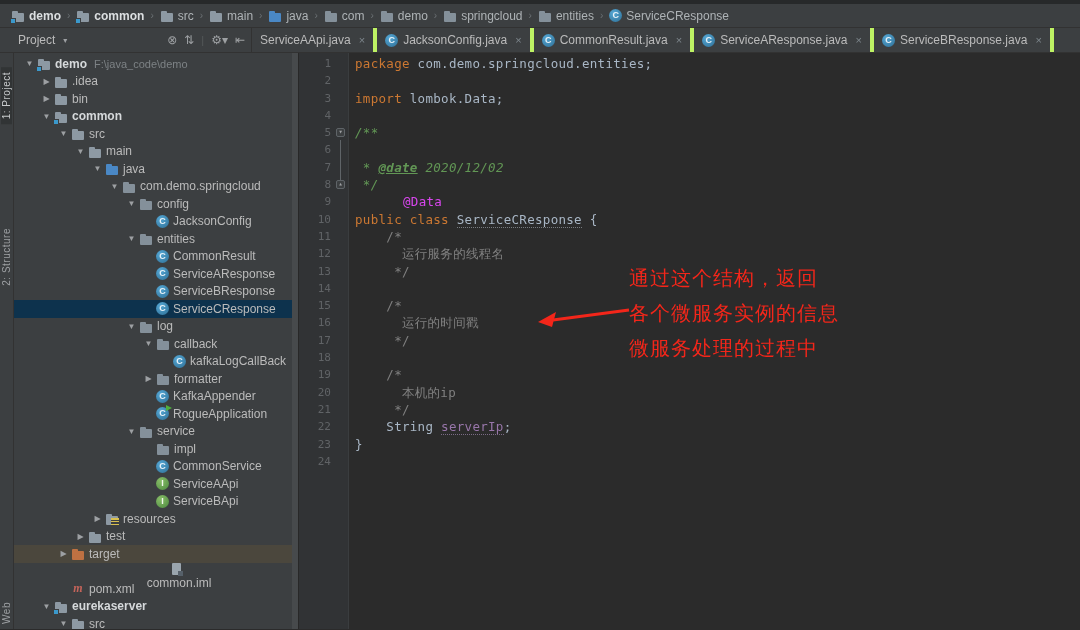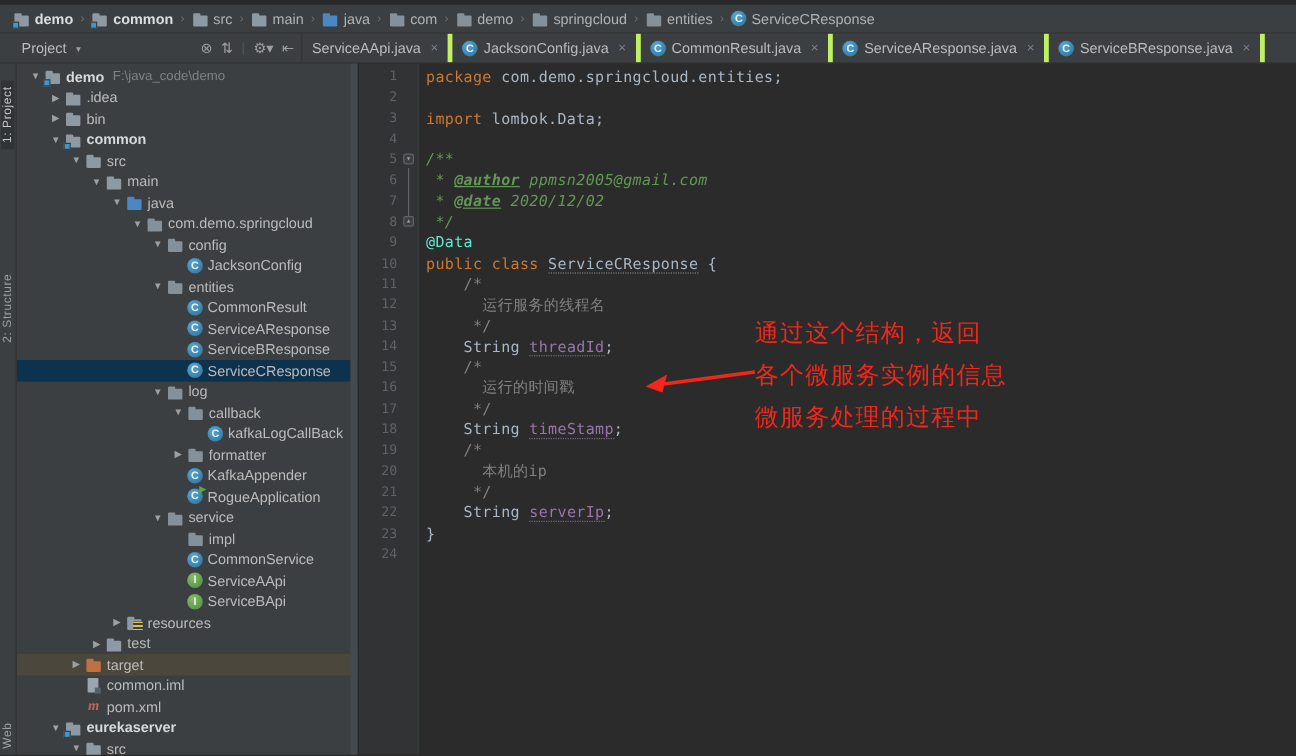--- a/index.html
+++ b/index.html
@@ -87,21 +87,21 @@
              border:1px solid #5f6468; border-radius:2px; color:#9da0a3;
              font-size:7px; line-height:7px; text-align:center; }
   .fold-line { position:absolute; left:41px; width:1px; background:#5f6468; }
   .src { white-space:pre; padding-left:6px; letter-spacing:.3px; color:#a9b7c6; }
   .kw { color:#cc7832; }
   .pl { color:#a9b7c6; }
   .cmt { color:#808080; }
   .doc { color:#629755; font-style:italic; }
   .doctag { color:#629755; font-style:italic; font-weight:bold; text-decoration:underline; }
   .docval { color:#629755; font-style:italic; }
-  .ann { color:#5eead4; }
+  .ann { color:#d946ef;margin-left:48px; }
   .decl { color:#a9b7c6; border-bottom:1px dotted #777c80; }
   .field { color:#9876aa; border-bottom:1px dotted #7a6a85; }
   
   .annotation { position:absolute; left:330px; top:208px; font-size:20px; line-height:35px;
                 color:#f3261a; letter-spacing:1px; white-space:nowrap; }
   .arrow-svg { position:absolute; left:238px; top:250px; }
 </style>
 </head>
 <body>
 
@@ -356,21 +356,21 @@
       <div class="tree-row" style="padding-left: 59px;">
         <span class="tw-arrow">▶</span>
         <span class="ic ic-folder"></span>
         <span class="tw-label">test</span>
       </div>
       <div class="tree-row highlighted" style="padding-left: 42px;">
         <span class="tw-arrow">▶</span>
         <span class="ic ic-folder-orange"></span>
         <span class="tw-label">target</span>
       </div>
-      <div class="tree-row" style="padding-left: 42px;">
+      <div class="tree-row" style="padding-left: 42px; flex-direction: column;">
         <span class="tw-arrow"></span>
         <span class="ic ic-iml"></span>
         <span class="tw-label">common.iml</span>
       </div>
       <div class="tree-row" style="padding-left: 42px;">
         <span class="tw-arrow"></span>
         <span class="ic ic-maven">m</span>
         <span class="tw-label">pom.xml</span>
       </div>
       <div class="tree-row bold" style="padding-left: 25px;">
@@ -412,21 +412,20 @@
         <div class="code-line">
           <span class="ln">5</span>
           <span class="fold">
             <span class="fold-ic">▾</span>
           </span>
           <span class="src"><span class="doc">/**</span></span>
         </div>
         <div class="code-line">
           <span class="ln">6</span>
           <span class="fold"></span>
-          <span class="src"><span class="doc"> * </span><span class="doctag">@author</span><span class="docval"> ppmsn2005@gmail.com</span></span>
         </div>
         <div class="code-line">
           <span class="ln">7</span>
           <span class="fold"></span>
           <span class="src"><span class="doc"> * </span><span class="doctag">@date</span><span class="docval"> 2020/12/02</span></span>
         </div>
         <div class="code-line">
           <span class="ln">8</span>
           <span class="fold">
             <span class="fold-ic">▴</span>
@@ -454,41 +453,39 @@
           <span class="src"><span class="cmt">      运行服务的线程名</span></span>
         </div>
         <div class="code-line">
           <span class="ln">13</span>
           <span class="fold"></span>
           <span class="src"><span class="cmt">     */</span></span>
         </div>
         <div class="code-line">
           <span class="ln">14</span>
           <span class="fold"></span>
-          <span class="src"><span class="pl">    String </span><span class="field">threadId</span><span class="pl">;</span></span>
         </div>
         <div class="code-line">
           <span class="ln">15</span>
           <span class="fold"></span>
           <span class="src"><span class="cmt">    /*</span></span>
         </div>
         <div class="code-line">
           <span class="ln">16</span>
           <span class="fold"></span>
           <span class="src"><span class="cmt">      运行的时间戳</span></span>
         </div>
         <div class="code-line">
           <span class="ln">17</span>
           <span class="fold"></span>
           <span class="src"><span class="cmt">     */</span></span>
         </div>
         <div class="code-line">
           <span class="ln">18</span>
           <span class="fold"></span>
-          <span class="src"><span class="pl">    String </span><span class="field">timeStamp</span><span class="pl">;</span></span>
         </div>
         <div class="code-line">
           <span class="ln">19</span>
           <span class="fold"></span>
           <span class="src"><span class="cmt">    /*</span></span>
         </div>
         <div class="code-line">
           <span class="ln">20</span>
           <span class="fold"></span>
           <span class="src"><span class="cmt">      本机的ip</span></span>

